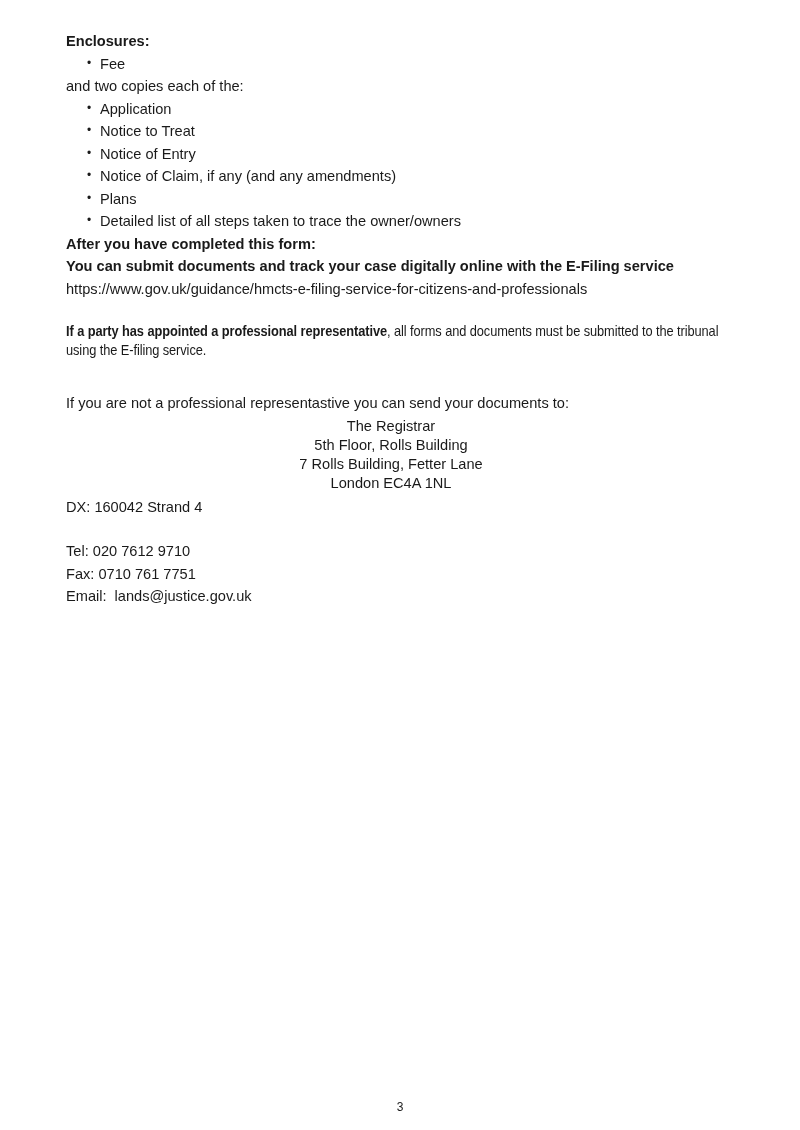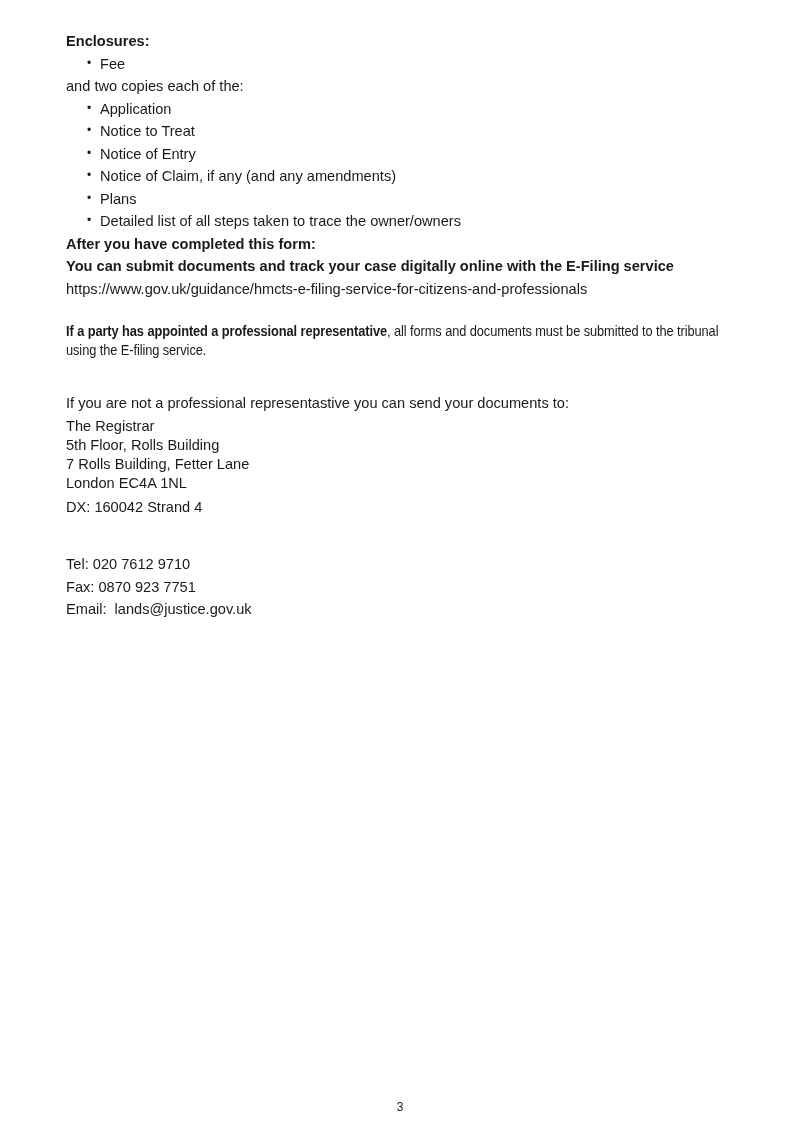--- a/index.html
+++ b/index.html
@@ -33,24 +33,24 @@
   .condensed-para {
     margin-top: 22px;
     width: 765px;
     line-height: 19px;
     transform: scaleX(0.879);
     transform-origin: 0 0;
     letter-spacing: -0.1px;
   }
 
   .postal-intro { margin-top: 32px; }
-  .address-block p { line-height: 19px; }
+  .address-block p { line-height: 19px; text-align: center; }
   .address-block { margin-top: 2px; }
   .dx-line { margin-top: 3px; }
-  .contact-block { margin-top: 35px; }
+  .contact-block { margin-top: 22px; }
   .email-value { margin-left: 8px; text-align: right; }
 
   .page-number {
     position: absolute;
     left: 0; bottom: 16px;
     width: 100%;
     text-align: center;
     font-size: 12px;
     line-height: 14px;
   }
@@ -110,21 +110,21 @@
     <p class="postal-intro">If you are not a professional representastive you can send your documents to:</p>
     <div class="address-block">
       <p>The Registrar</p>
       <p>5th Floor, Rolls Building</p>
       <p>7 Rolls Building, Fetter Lane</p>
       <p>London EC4A 1NL</p>
     </div>
     <p class="dx-line">DX: 160042 Strand 4</p>
     <div class="contact-block">
       <p>Tel: 020 7612 9710</p>
-      <p>Fax: 0870 923 7751</p>
+      <p>Fax: 0710 761 7751</p>
       <p>
         <span>Email:</span><span class="email-value">lands@justice.gov.uk</span>
       </p>
     </div>
   </section>
 
 </div>
 
 <div class="page-number">3</div>
 

